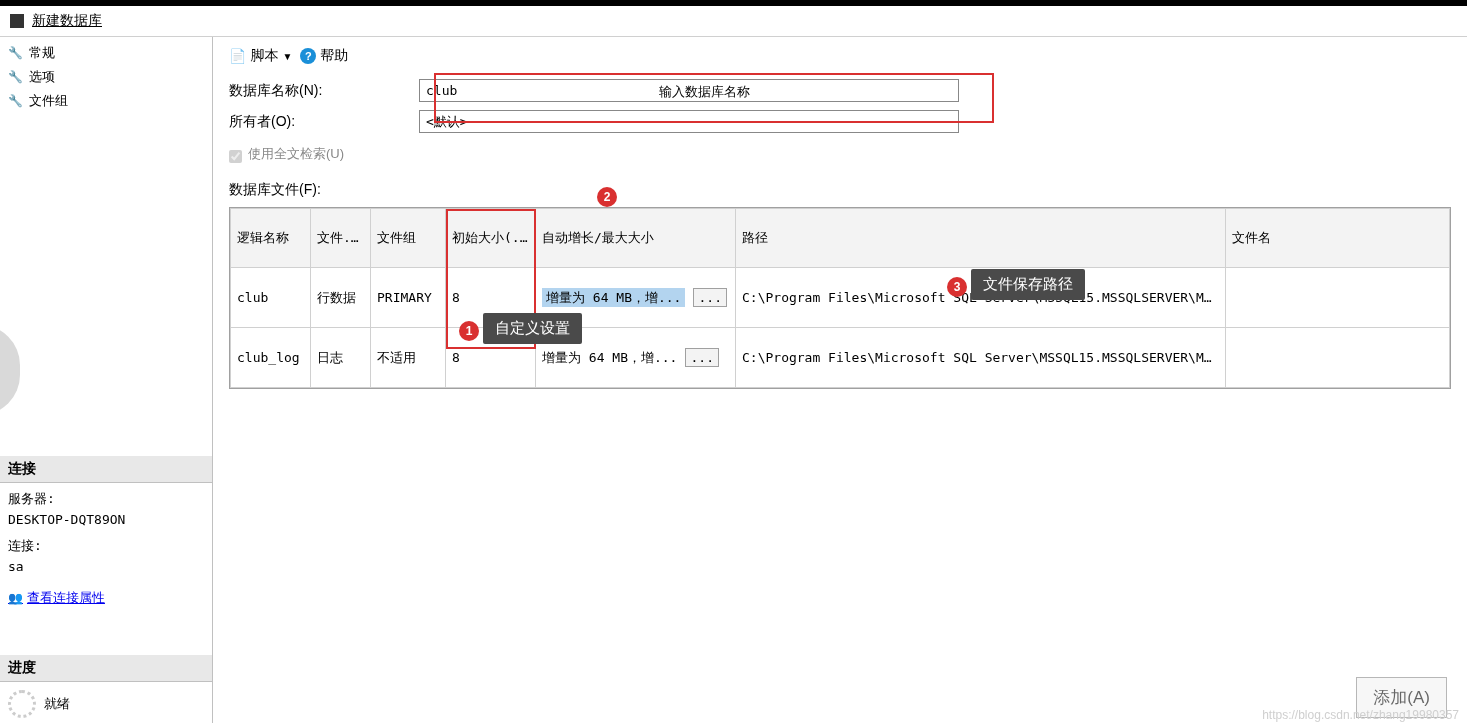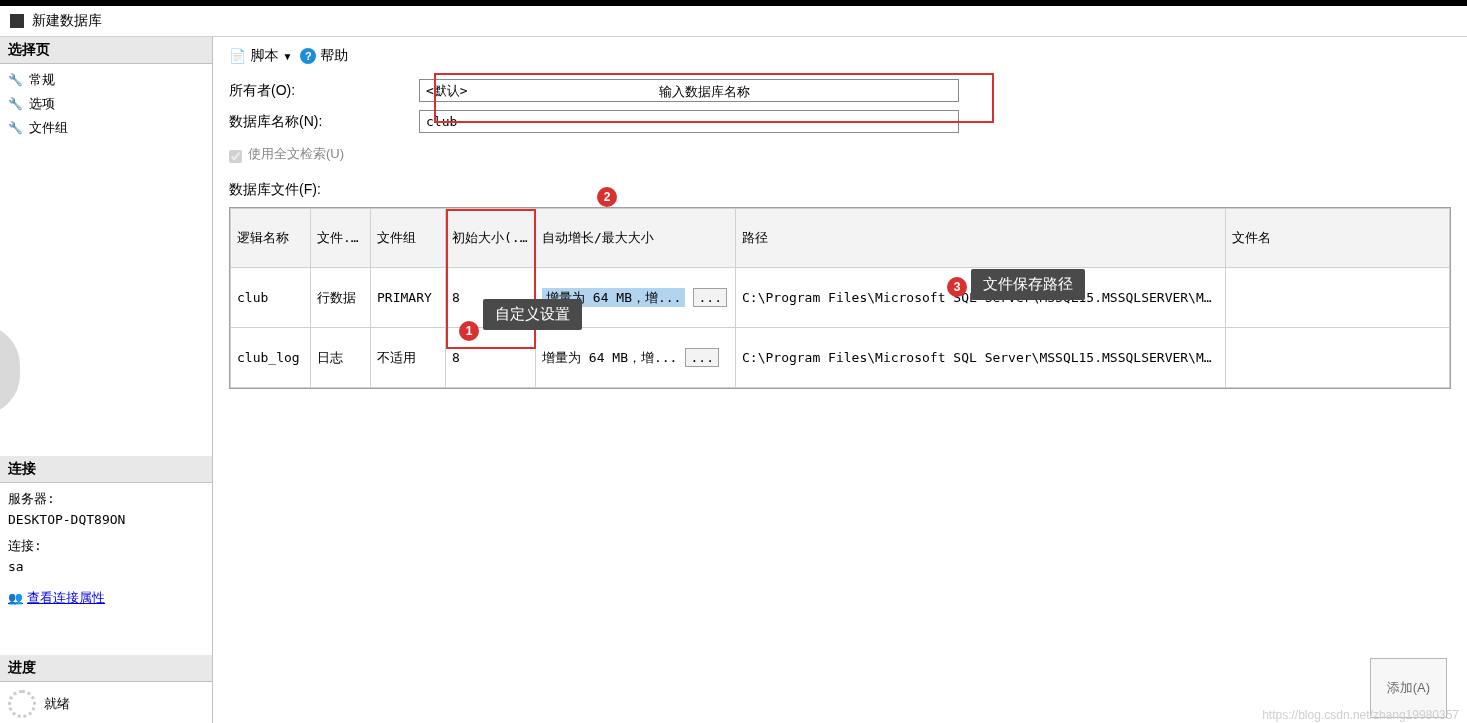--- a/index.html
+++ b/index.html
@@ -1,20 +1,20 @@
 <!DOCTYPE html>
 <html><head>
   <meta charset="utf-8">
   <style>
     * { margin: 0; padding: 0; box-sizing: border-box; }
     body { font-family: "Microsoft YaHei", "SimSun", Arial, sans-serif; font-size: 13px; background: #fff; color: #000; }
     
     .titlebar { background: #fff; padding: 6px 10px; border-bottom: 1px solid #d0d0d0; display: flex; align-items: center; gap: 8px; }
     .titlebar-icon { width: 14px; height: 14px; background: #333; }
-    .titlebar-text { font-size: 14px; }
+    .titlebar-text { font-size: 14px; text-decoration: underline; }
     .blackbar { background: #000; height: 6px; }
     
     .layout { display: flex; height: calc(723px - 34px); }
     
     .sidebar { width: 213px; background: #f0f0f0; border-right: 1px solid #c0c0c0; display: flex; flex-direction: column; }
     .section-header { background: #e8e8e8; padding: 4px 8px; font-weight: bold; font-size: 14px; border-bottom: 1px solid #c0c0c0; }
     .page-list { padding: 4px 0; flex: 0 0 auto; background:#fff; }
     .page-item { padding: 3px 8px; display: flex; align-items: center; gap: 6px; cursor: pointer; }
     .wrench-icon { font-size: 12px; color: #333; }
     
@@ -53,35 +53,34 @@
     .cell-selected { background: #b3d4ef; }
     .dots-btn { width: 34px; text-align:center; border:1px solid #a0a0a0; background:#f3f3f3; cursor:pointer; padding:1px 4px; display:inline-block;}
     
     .bubble { position: absolute; background: #4a4a4a; color: #fff; padding: 6px 12px; font-size: 15px; border-radius: 2px; display:flex; align-items:center; gap:6px; z-index: 10; }
     .bubble-num { width: 20px; height: 20px; border-radius: 50%; background: #d93030; color:#fff; display:inline-flex; align-items:center; justify-content:center; font-size:12px; font-weight:bold; }
     .bubble-num-standalone { position:absolute; z-index:11;}
     
     .red-col-box { position:absolute; border:2px solid #d93030; pointer-events:none; z-index:5;}
     
     .watermark { position:absolute; right:8px; bottom:4px; color:#cfcfcf; font-size:12px; font-family: Liberation Sans, sans-serif; text-align: center;}
-    .add-btn { position:absolute; right:20px; bottom:8px; padding:20px 16px; border:1px solid #888; background:#f3f3f3; font-size:13px; opacity:0.6;}
+    .add-btn { position:absolute; right:20px; bottom:8px; padding:8px 16px; border:1px solid #888; background:#f3f3f3; font-size:17px; opacity:0.6;}
     .half-circle { position:absolute; left:-20px; top:325px; width:40px; height:90px; background:#d9d9d9; border-radius:0 90px 90px 0;}
   </style>
 </head>
 <body>
 
 <div class="blackbar"></div>
 <div class="titlebar">
   <span class="titlebar-icon"></span>
   <span class="titlebar-text">新建数据库</span>
 </div>
 
 <div class="layout">
   <div class="sidebar">
-    <div class="section-header">选择页</div>
     <div class="page-list">
       <div class="page-item">
         <span class="wrench-icon">🔧</span>
         <span>常规</span>
       </div>
       <div class="page-item">
         <span class="wrench-icon">🔧</span>
         <span>选项</span>
       </div>
       <div class="page-item">
@@ -124,26 +123,26 @@
         <span class="help-icon">?</span>
         <span>帮助</span>
       </span>
     </div>
 
     <div style="position:relative;">
       <div class="red-box" style="position:absolute; left:205px; top:-6px; width:560px; height:50px; pointer-events:none; z-index:3;"></div>
       <span class="red-annot" style="left:430px; top:4px;">输入数据库名称</span>
 
       <div class="form-row">
+        <span class="form-label">数据库名称(N):</span>
+        <input class="form-input" value="club" style="">
+      </div>
+      <div class="form-row">
         <span class="form-label">所有者(O):</span>
         <input class="form-input owner-input" value="&lt;默认&gt;" style="">
-      </div>
-      <div class="form-row">
-        <span class="form-label">数据库名称(N):</span>
-        <input class="form-input" value="club" style="">
       </div>
 
       <div class="checkbox-row">
         <input type="checkbox" checked="" disabled="" style="">
         <span>使用全文检索(U)</span>
       </div>
 
       <div class="files-label">数据库文件(F):</div>
 
       <div class="grid" style="position:relative;">
@@ -189,21 +188,21 @@
             </tr>
           </tbody>
         </table>
       </div>
 
       <div class="red-col-box" style="left:217px; top:130px; width:90px; height:140px;"></div>
 
       <span class="bubble-num bubble-num-standalone" style="left:368px; top:108px;">2</span>
 
       <span class="bubble-num bubble-num-standalone" style="left:230px; top:242px;">1</span>
-      <div class="bubble" style="left:254px; top:220px;">
+      <div class="bubble" style="left:254px; top:234px;">
         <span>自定义设置</span>
       </div>
 
       <span class="bubble-num bubble-num-standalone" style="left:718px; top:198px;">3</span>
       <div class="bubble" style="left:742px; top:190px;">
         <span>文件保存路径</span>
       </div>
     </div>
 
     <button class="add-btn">添加(A)</button>

